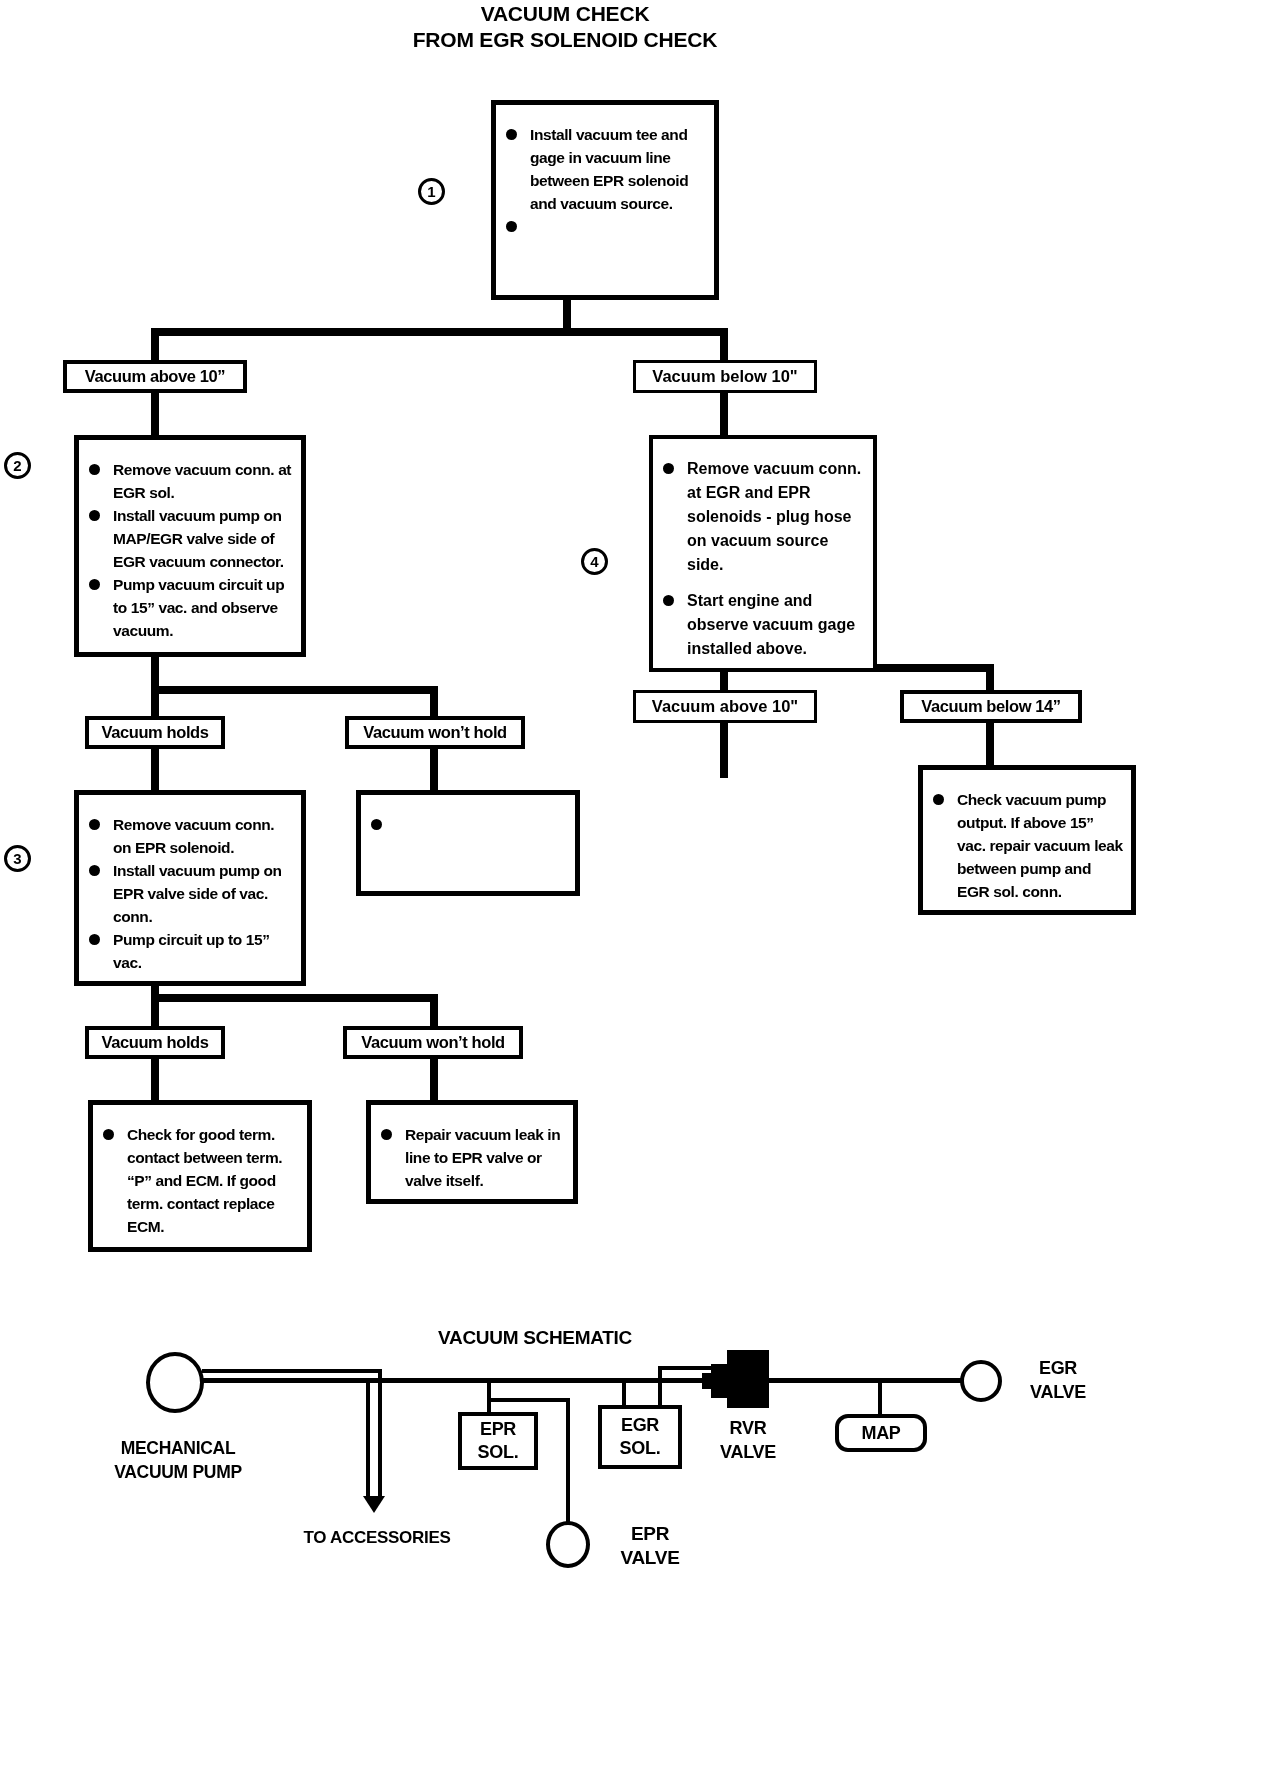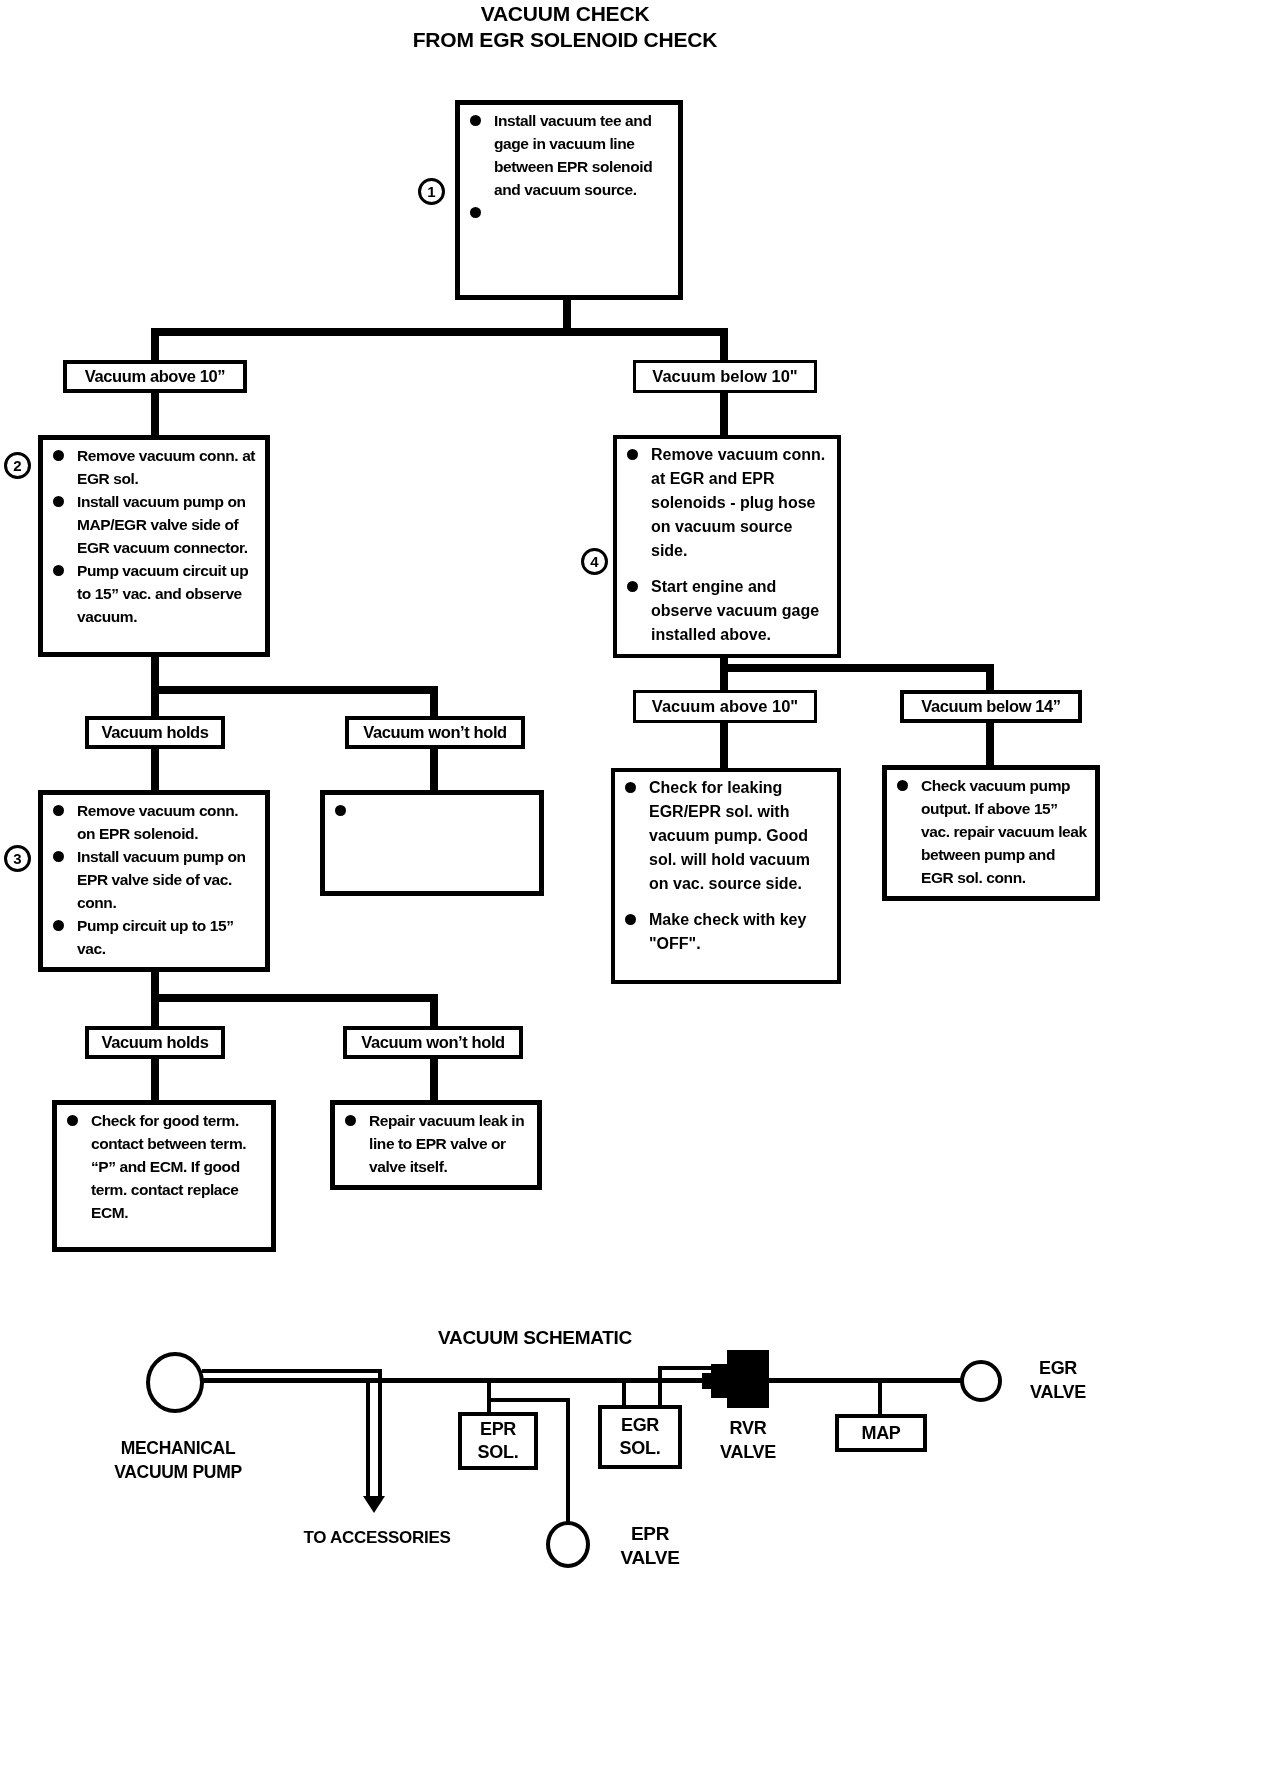--- a/index.html
+++ b/index.html
@@ -3,22 +3,22 @@
 <meta charset="utf-8">
 <style>
   html,body{margin:0;padding:0;background:#fff;}
   #canvas{
     position:relative;width:1264px;height:1770px;background:#fff;
     font-family:"Liberation Sans",sans-serif;color:#000;overflow:hidden;
   }
   .ln{position:absolute;background:#000;z-index:1;}
   .fbox{
     position:absolute;background:#fff;border:5px solid #000;z-index:2;
-    padding:4px 8px 7px 8px;box-sizing:border-box;
-    font-weight:bold;font-size:15.5px;line-height:23px;letter-spacing:-0.4px;
+    padding:18px 8px 7px 8px;box-sizing:border-box;
+    font-weight:bold;font-size:15.5px;line-height:23px;letter-spacing:-0.4px;margin-left:36px;
   }
   .fbox.reg{letter-spacing:0px;font-size:16px;line-height:24px;border-width:4px;}
   .item{display:flex;align-items:flex-start;}
   .item.gap{margin-bottom:12px;}
   .dot{flex:0 0 11px;width:11px;height:11px;border-radius:50%;background:#000;margin:6px 13px 0 2px;}
   .lbl{
     position:absolute;background:#fff;border:4px solid #000;z-index:2;height:33px;
     display:flex;align-items:center;justify-content:center;box-sizing:border-box;
     font-weight:bold;font-size:16.5px;letter-spacing:-0.4px;white-space:nowrap;
   }
@@ -188,30 +188,20 @@
     </div>
   </div>
 
   <div class="lbl reg" style="left:633px;top:690px;width:184px;">
       <span>Vacuum above 10"</span>
     </div>
   <div class="lbl" style="left:900px;top:690px;width:182px;">
       <span>Vacuum below 14”</span>
     </div>
 
-  <div class="fbox reg" style="left:611px;top:768px;width:230px;min-height:216px;">
-    <div class="item gap">
-      <span class="dot"></span>
-      <span>Check for leaking EGR/EPR sol. with vacuum pump. Good sol. will hold vacuum on vac. source side.</span>
-    </div>
-    <div class="item">
-      <span class="dot"></span>
-      <span>Make check with key "OFF".</span>
-    </div>
-  </div>
 
   <div class="fbox" style="left:882px;top:765px;width:218px;min-height:130px;">
     <div class="item">
       <span class="dot"></span>
       <span>Check vacuum pump output. If above 15” vac. repair vacuum leak between pump and EGR sol. conn.</span>
     </div>
   </div>
 
   <div class="schtxt" style="left:385px;top:1326px;width:300px;font-size:19px;">VACUUM SCHEMATIC</div>
 
@@ -252,21 +242,21 @@
 
   <div class="black" style="left:702px;top:1373px;width:12px;height:16px;"></div>
   <div class="black" style="left:711px;top:1364px;width:17px;height:34px;"></div>
   <div class="black" style="left:727px;top:1350px;width:42px;height:58px;"></div>
   <div class="schtxt" style="left:688px;top:1416px;width:120px;">
     <div>RVR</div>
     <div>VALVE</div>
   </div>
 
   <div class="ln" style="left:878px;top:1383px;width:4px;height:31px;"></div>
-  <div class="sbox" style="left:835px;top:1414px;width:92px;height:38px;">
+  <div class="sbox" style="left:835px;top:1414px;width:92px;height:38px;border-radius:13px;">
     <div>MAP</div>
   </div>
 
   <div class="ellipse" style="left:960px;top:1360px;width:42px;height:42px;"></div>
   <div class="schtxt" style="left:1008px;top:1356px;width:100px;">
     <div>EGR</div>
     <div>VALVE</div>
   </div>
 
 </div>

